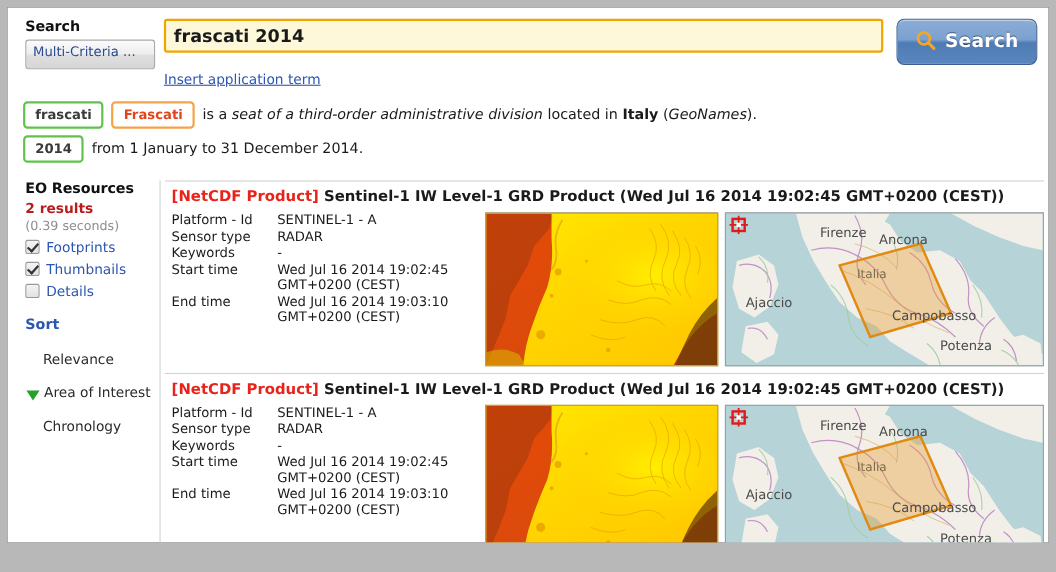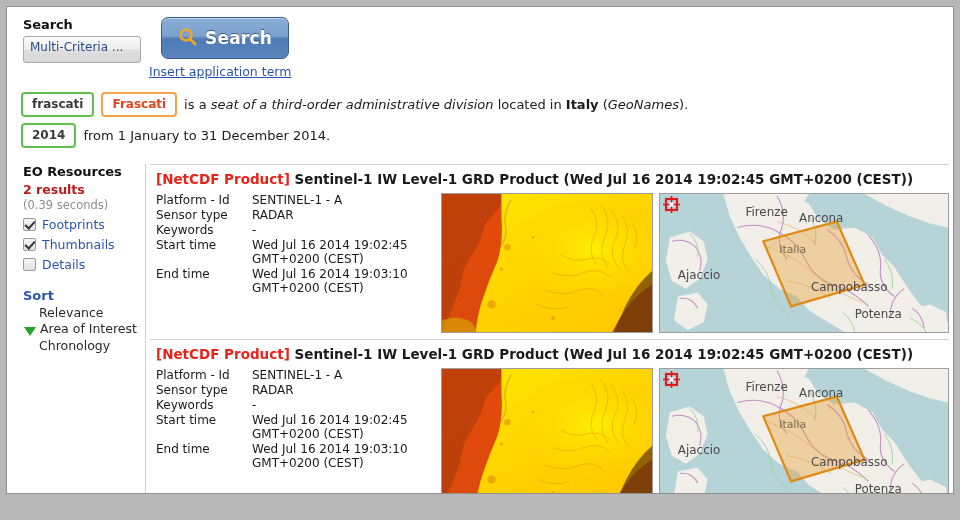--- a/index.html
+++ b/index.html
@@ -164,21 +164,21 @@
     content: "";
     position: absolute;
     left: 3px; top: 0px;
     width: 4px; height: 8px;
     border: solid #333;
     border-width: 0 2px 2px 0;
     transform: rotate(42deg);
   }
   .cblabel { font-size: 12.5px; color: #2b56b0; }
   .sort-head { font-size: 13px; font-weight: bold; color: #2b56b0; margin-top: 16px; }
-  .sort-item { font-size: 12.5px; color: #2a2a2a; margin-top: 2px; padding-left: 16px; cursor: pointer; }
+  .sort-item { font-size: 12.5px; color: #2a2a2a; margin-top: 16px; padding-left: 16px; cursor: pointer; }
   .sort-item.active { padding-left: 0; display: flex; align-items: flex-end; }
   .tri {
     width: 0; height: 0; flex: 0 0 auto;
     border-left: 6px solid transparent;
     border-right: 6px solid transparent;
     border-top: 9px solid #26a326;
     margin: 4px 4px 0 1px;
   }
   .sort-item .lines { line-height: 14px; }
 
@@ -227,20 +227,21 @@
 <div id="app">
 <div id="frame">
 
   <div class="search-row">
     <div class="label-col">
       <div class="sect-label">Search</div>
       <div class="multi-btn">Multi-Criteria ...</div>
     </div>
     <div class="search-field-col">
       <div class="search-inline">
+        <input class="search-input" type="text" value="frascati 2014" style="">
         <div class="search-btn">
           <span>
             <svg width="19" height="19" viewBox="0 0 19 19">
               <circle cx="8" cy="8" r="5.4" fill="none" stroke="#f5a623" stroke-width="2.4"></circle>
               <line x1="11.8" y1="11.8" x2="17" y2="17" stroke="#f5a623" stroke-width="2.8" stroke-linecap="round"></line>
             </svg>
           </span>
           <span class="btxt">Search</span>
         </div>
       </div>

